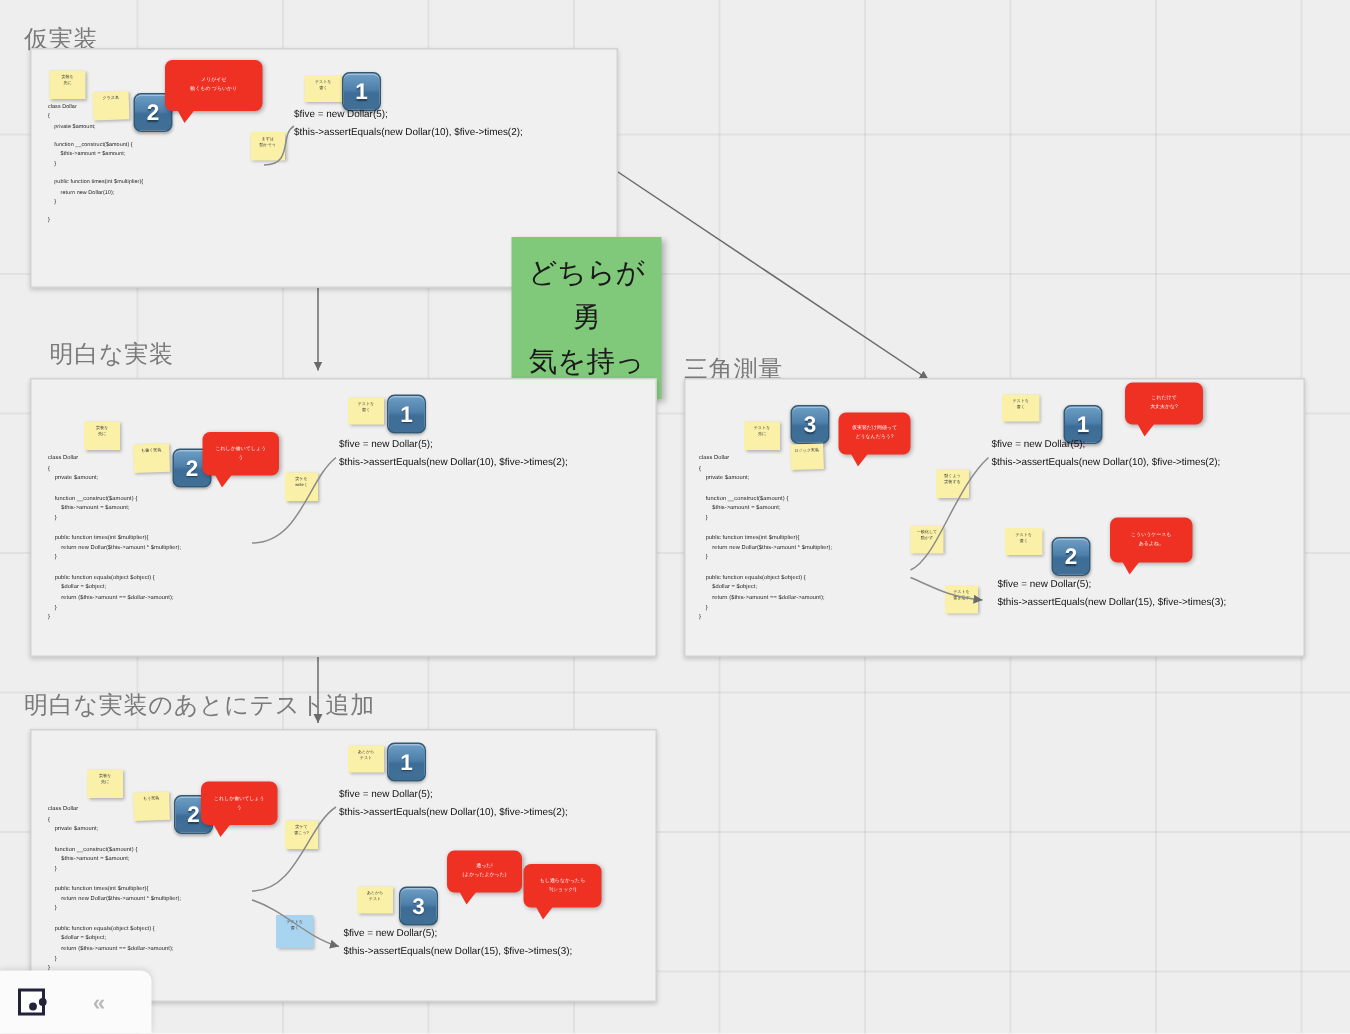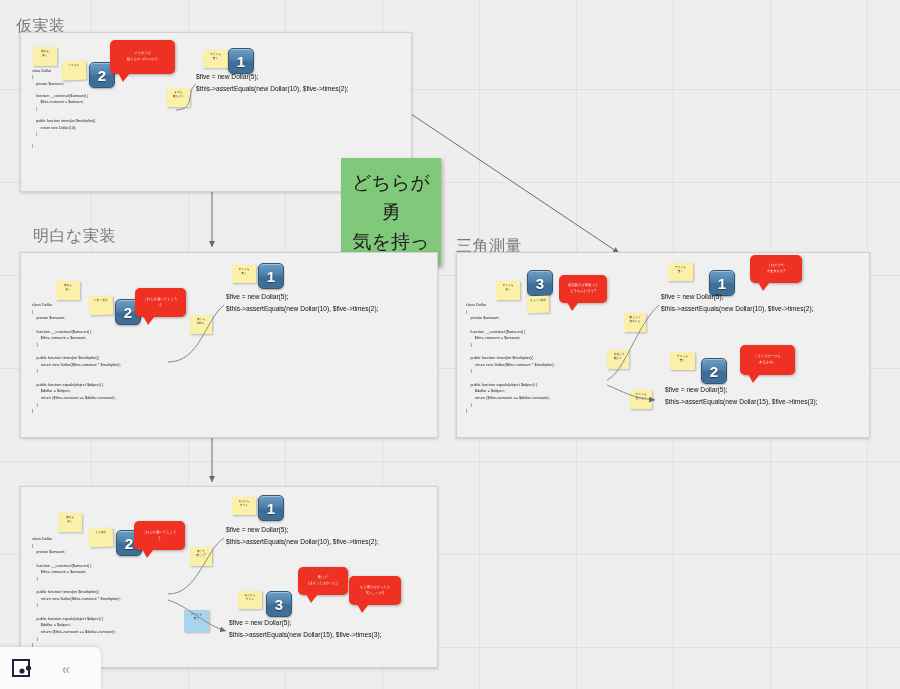--- a/index.html
+++ b/index.html
@@ -294,20 +294,21 @@
   <div class="bubble tail-left" style="left:740px; top:345px; width:55px; height:30px;">こういうケースも
 あるよね。</div>
   <div class="testline" style="left:665px; top:384px;">$five = new Dollar(5);</div>
   <div class="testline" style="left:665px; top:396px;">$this-&gt;assertEquals(new Dollar(15), $five-&gt;times(3);</div>
 
   <svg class="conn">
     <path d="M607,380 C625,372 636,326 659,305" fill="none" stroke="#8a8a8a" stroke-width="1"></path>
     <path d="M607,385 C624,392 632,398 655,400" fill="none" stroke="#8a8a8a" stroke-width="1" marker-end="url(#arrowhead)"></path>
   </svg>
 
+  <div class="section-title" style="left:16px; top:460px;">明白な実装のあとにテスト追加</div>
   <div class="frame" style="left:20px; top:486px; width:418px; height:182px;"></div>
 
   <div class="code big" style="left:32px; top:536px; width:200px;">class Dollar
 {
     private $amount;
 
     function __construct($amount) {
         $this-&gt;amount = $amount;
     }
 

